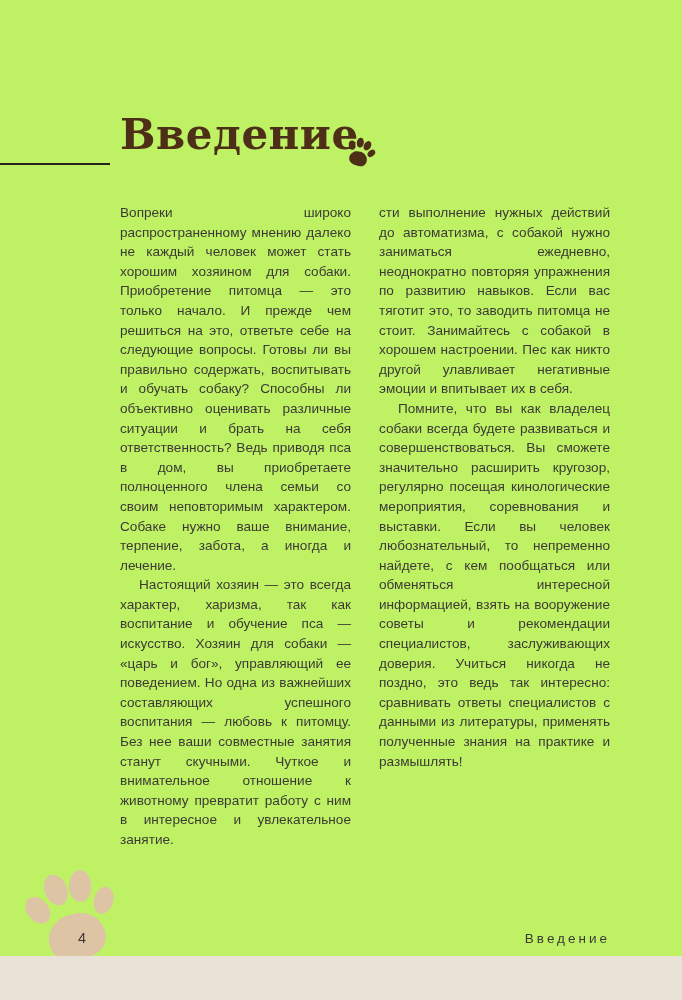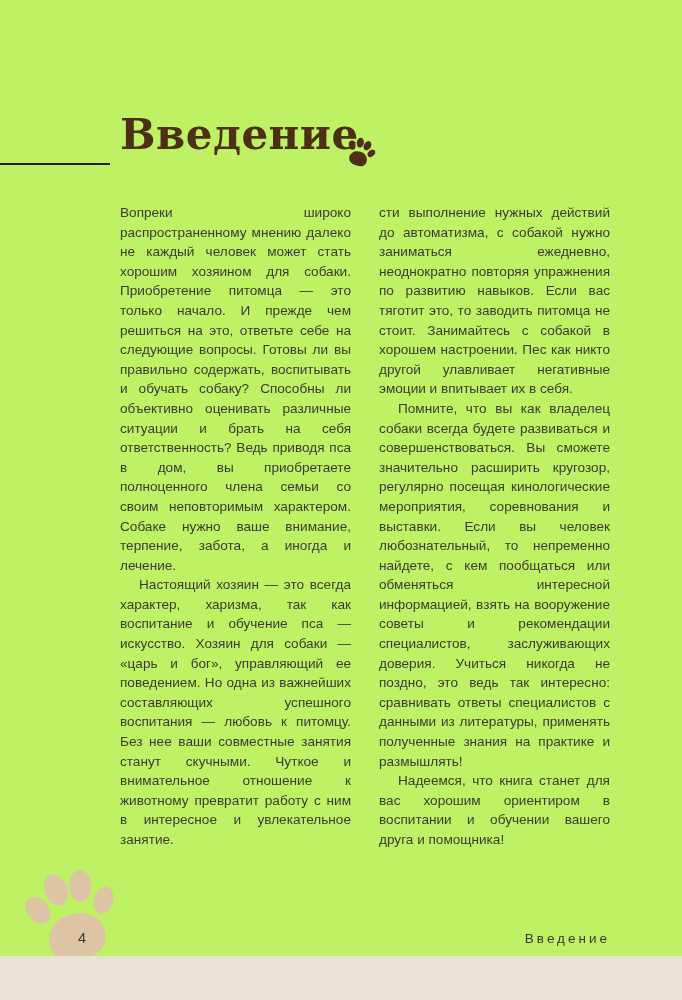--- a/index.html
+++ b/index.html
@@ -127,21 +127,20 @@
     </svg>
 
   <main class="columns">
     <div class="col">
       <p class="para">Вопреки широко распространенному мнению далеко не каждый человек может стать хорошим хозяином для собаки. Приобретение питомца — это только начало. И прежде чем решиться на это, ответьте себе на следующие вопросы. Готовы ли вы правильно содержать, воспитывать и обучать собаку? Способны ли объективно оценивать различные ситуации и брать на себя ответственность? Ведь приводя пса в дом, вы приобретаете полноценного члена семьи со своим неповторимым характером. Собаке нужно ваше внимание, терпение, забота, а иногда и лечение.</p>
       <p class="para indent">Настоящий хозяин — это всегда характер, харизма, так как воспитание и обучение пса — искусство. Хозяин для собаки — «царь и бог», управляющий ее поведением. Но одна из важнейших составляющих успешного воспитания — любовь к питомцу. Без нее ваши совместные занятия станут скучными. Чуткое и внимательное отношение к животному превратит работу с ним в интересное и увлекательное занятие.</p>
     </div>
     <div class="col">
       <p class="para">сти выполнение нужных действий до автоматизма, с собакой нужно заниматься ежедневно, неоднократно повторяя упражнения по развитию навыков. Если вас тяготит это, то заводить питомца не стоит. Занимайтесь с собакой в хорошем настроении. Пес как никто другой улавливает негативные эмоции и впитывает их в себя.</p>
       <p class="para indent">Помните, что вы как владелец собаки всегда будете развиваться и совершенствоваться. Вы сможете значительно расширить кругозор, регулярно посещая кинологические мероприятия, соревнования и выставки. Если вы человек любознательный, то непременно найдете, с кем пообщаться или обменяться интересной информацией, взять на вооружение советы и рекомендации специалистов, заслуживающих доверия. Учиться никогда не поздно, это ведь так интересно: сравнивать ответы специалистов с данными из литературы, применять полученные знания на практике и размышлять!</p>
-      <p class="para indent">Надеемся, что книга станет для вас хорошим ориентиром в воспитании и обучении вашего друга и помощника!</p>
     </div>
   </main>
 
   <svg class="paw-watermark" viewBox="0 0 100 100">
       <use href="#paw-shape"></use>
     </svg>
 
   <span class="page-number">4</span>
 
   <span class="footer-section">Введение</span>

